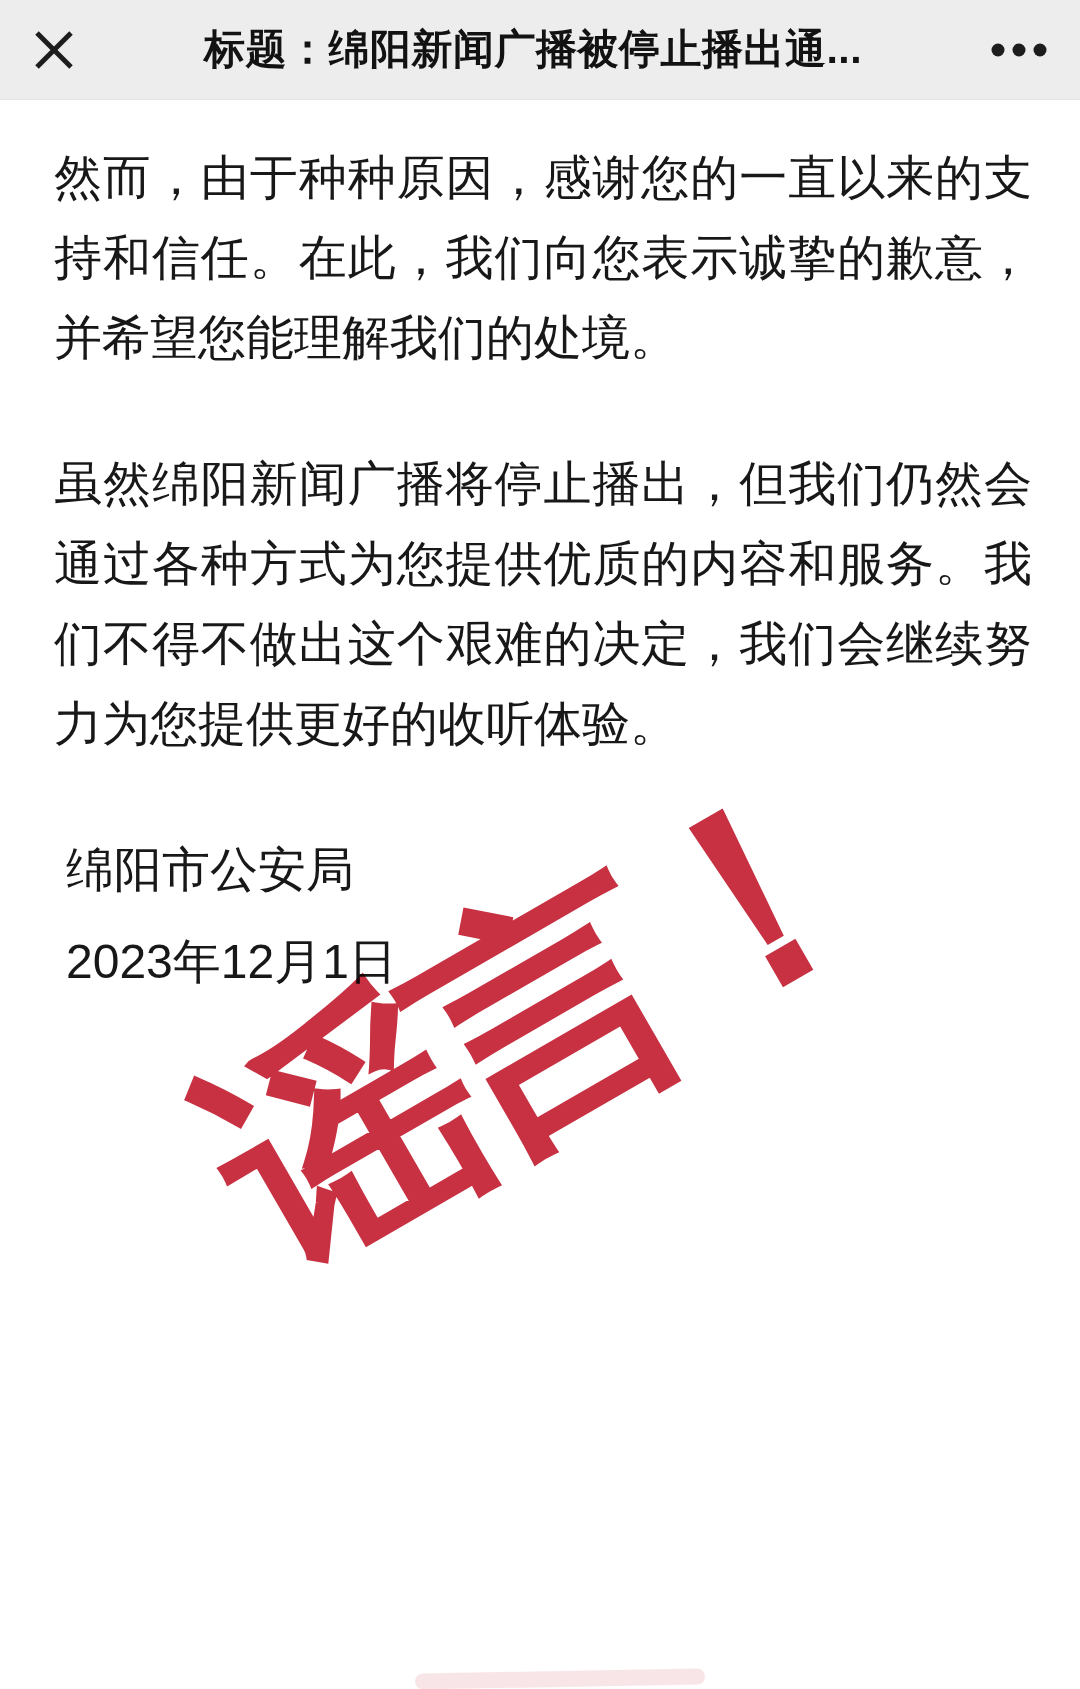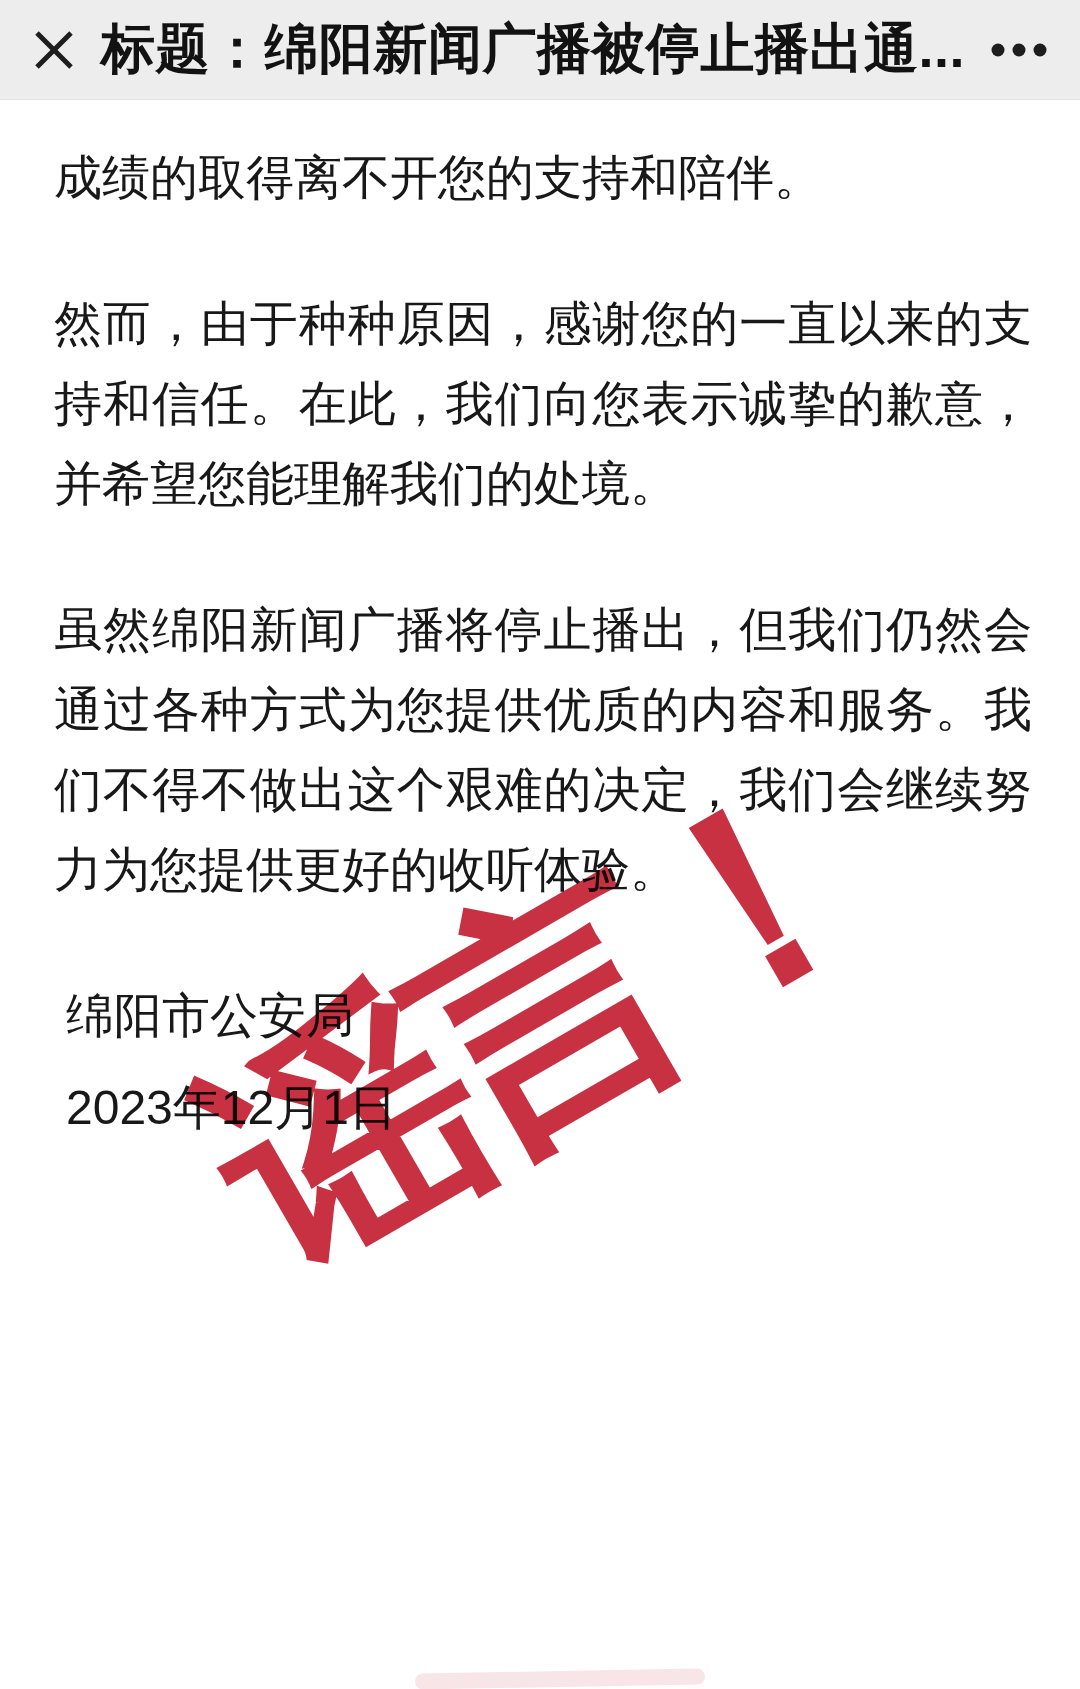--- a/index.html
+++ b/index.html
@@ -34,21 +34,21 @@
     display: flex;
     align-items: center;
     justify-content: center;
     cursor: pointer;
   }
   .close-btn  { width: 48px; height: 48px; }
   .menu-btn   { width: 62px; height: 48px; }
   .titlebar .title {
     flex: 1;
     text-align: center;
-    font-size: 54px;
+    font-size: 41px;
     font-weight: 600;
     color: #121212;
     letter-spacing: 0.5px;
     white-space: nowrap;
     overflow: hidden;
     padding: 0 14px;
   }
   
   .article {
     position: relative;
@@ -113,21 +113,20 @@
     <button class="icon-btn menu-btn" aria-label="more">
       <svg width="58" height="16" viewBox="0 0 58 16">
         <circle cx="8" cy="8" r="6.5" fill="#1d1d1d"></circle>
         <circle cx="29" cy="8" r="6.5" fill="#1d1d1d"></circle>
         <circle cx="50" cy="8" r="6.5" fill="#1d1d1d"></circle>
       </svg>
     </button>
   </header>
 
   <main class="article">
-    <p>成绩的取得离不开您的支持和陪伴。</p>
     <p>然而，由于种种原因，感谢您的一直以来的支持和信任。在此，我们向您表示诚挚的歉意，并希望您能理解我们的处境。</p>
     <p>虽然绵阳新闻广播将停止播出，但我们仍然会通过各种方式为您提供优质的内容和服务。我们不得不做出这个艰难的决定，我们会继续努力为您提供更好的收听体验。</p>
     <p class="sig">绵阳市公安局</p>
     <p class="sig">2023年12月1日</p>
   </main>
 
   <div class="stamp">谣言！</div>
 
   <div class="stamp-artifact"></div>
 

